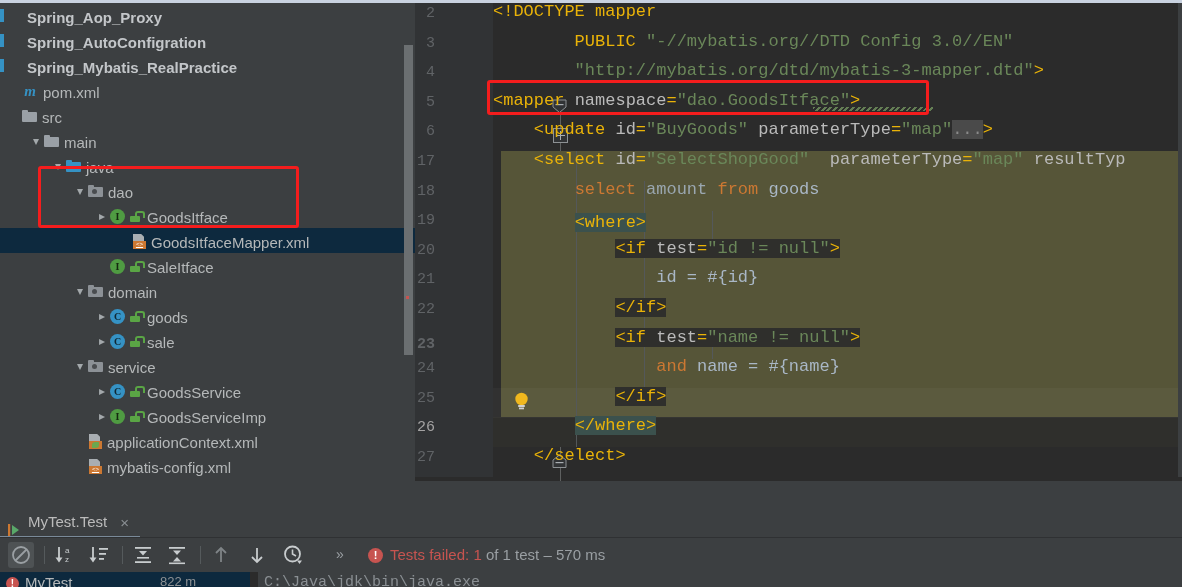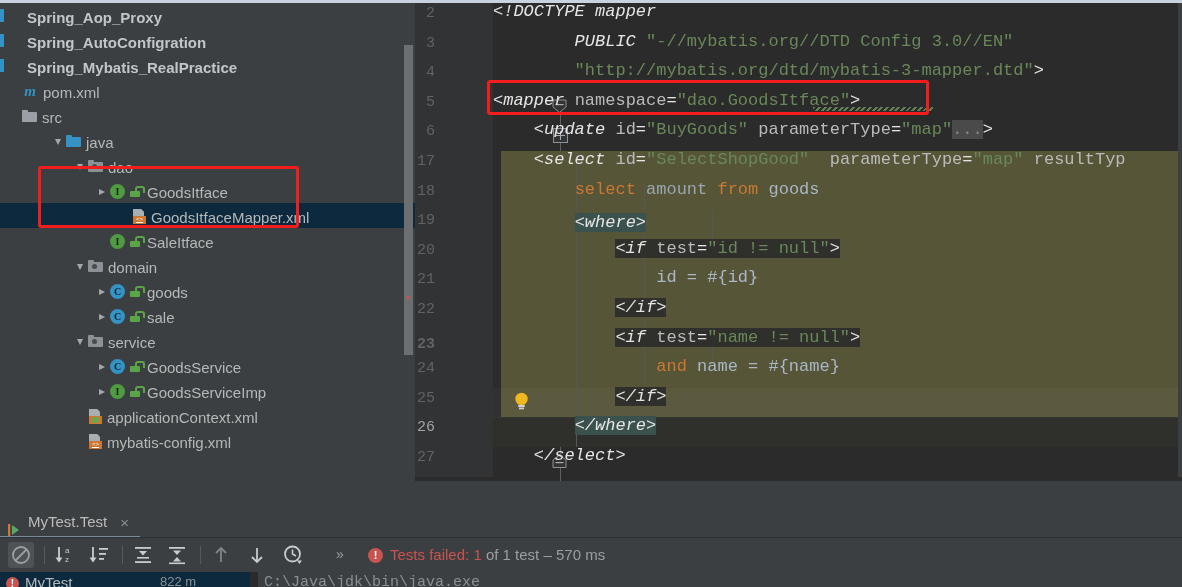--- a/index.html
+++ b/index.html
@@ -92,21 +92,21 @@
   .fm-box.plus:after{content:"";position:absolute;left:6px;top:2px;width:1px;height:9px;background:#a9aeb2;}
   .fm-arrowdn{position:absolute;left:69px;width:15px;height:15px;}
   .fm-arrowdn svg{display:block;}
 
   #codearea{position:absolute;left:78px;top:0;width:689px;height:474px;overflow:hidden;}
   .cline{position:absolute;left:0;height:29.6px;line-height:29.6px;white-space:pre;
          font-family:"Liberation Mono",monospace;font-size:17px;color:#a9b7c6;}
   .hl-olive{position:absolute;background:#565538;}
   .hl-dark{position:absolute;background:#2f2f2c;}
   .curline{position:absolute;left:0;width:767px;height:29.6px;background:#323232;}
-  .tok-tag{color:#e5e5e5;font-style:italic;}
+  .tok-tag{color:#eab308;}
   .tok-attr{color:#bababa;}
   .tok-val{color:#6a8759;}
   .tok-kw{color:#cc7832;}
   .tok-txt{color:#a9b7c6;}
   .tok-dots{background:#4a4a4a;color:#8a8a8a;}
   .sel-teal{background:#3b514d;}
   .sel-dark{background:#2f2f2c;}
   .indentline{position:absolute;width:1px;background:#54585a;}
   .bulb{position:absolute;width:17px;height:20px;}
   .squig{position:absolute;height:4px;
@@ -158,20 +158,21 @@
 
   <div id="topstrip"></div>
 
   <div id="sidebar">
     <div class="tree" id="tree">
         <div class="trow"><span class="modicon"></span><span class="ind" style="width:6px"></span><span class="chev none">▸</span><span class="ico" style="width:0;"></span><span class="lbl bold">Spring_Aop_Proxy</span></div>
         <div class="trow"><span class="modicon"></span><span class="ind" style="width:6px"></span><span class="chev none">▸</span><span class="ico" style="width:0;"></span><span class="lbl bold">Spring_AutoConfigration</span></div>
         <div class="trow"><span class="modicon"></span><span class="ind" style="width:6px"></span><span class="chev none">▸</span><span class="ico" style="width:0;"></span><span class="lbl bold">Spring_Mybatis_RealPractice</span></div>
         <div class="trow"><span class="ind" style="width:6px"></span><span class="chev none">▸</span><span class="ico ic-m">m</span><span class="lbl">pom.xml</span></div>
         <div class="trow"><span class="ind" style="width:6px"></span><span class="chev none">▸</span><span class="ico ic-folder"><i class="tab"></i><i></i></span><span class="lbl">src</span></div>
+        <div class="trow"><span class="ind" style="width:28px"></span><span class="chev">▾</span><span class="ico ic-folder"><i class="tab"></i><i></i></span><span class="lbl">main</span></div>
         <div class="trow"><span class="ind" style="width:50px"></span><span class="chev">▾</span><span class="ico ic-folder blue"><i class="tab"></i><i></i></span><span class="lbl">java</span></div>
         <div class="trow"><span class="ind" style="width:72px"></span><span class="chev">▾</span><span class="ico ic-folder pkg"><i class="tab"></i><i></i><u></u></span><span class="lbl">dao</span></div>
         <div class="trow"><span class="ind" style="width:94px"></span><span class="chev">▸</span><span class="ico ic-cir i">I</span><span class="ico ic-lock"><u></u><i></i></span><span class="lbl">GoodsItface</span></div>
         <div class="trow sel"><span class="ind" style="width:116px"></span><span class="chev none">▸</span><span class="ico ic-xml"><i></i><u>&lt;&gt;</u></span><span class="lbl">GoodsItfaceMapper.xml</span></div>
         <div class="trow"><span class="ind" style="width:94px"></span><span class="chev none">▸</span><span class="ico ic-cir i">I</span><span class="ico ic-lock"><u></u><i></i></span><span class="lbl">SaleItface</span></div>
         <div class="trow"><span class="ind" style="width:72px"></span><span class="chev">▾</span><span class="ico ic-folder pkg"><i class="tab"></i><i></i><u></u></span><span class="lbl">domain</span></div>
         <div class="trow"><span class="ind" style="width:94px"></span><span class="chev">▸</span><span class="ico ic-cir c">C</span><span class="ico ic-lock"><u></u><i></i></span><span class="lbl">goods</span></div>
         <div class="trow"><span class="ind" style="width:94px"></span><span class="chev">▸</span><span class="ico ic-cir c">C</span><span class="ico ic-lock"><u></u><i></i></span><span class="lbl">sale</span></div>
         <div class="trow"><span class="ind" style="width:72px"></span><span class="chev">▾</span><span class="ico ic-folder pkg"><i class="tab"></i><i></i><u></u></span><span class="lbl">service</span></div>
         <div class="trow"><span class="ind" style="width:94px"></span><span class="chev">▸</span><span class="ico ic-cir c">C</span><span class="ico ic-lock"><u></u><i></i></span><span class="lbl">GoodsService</span></div>

